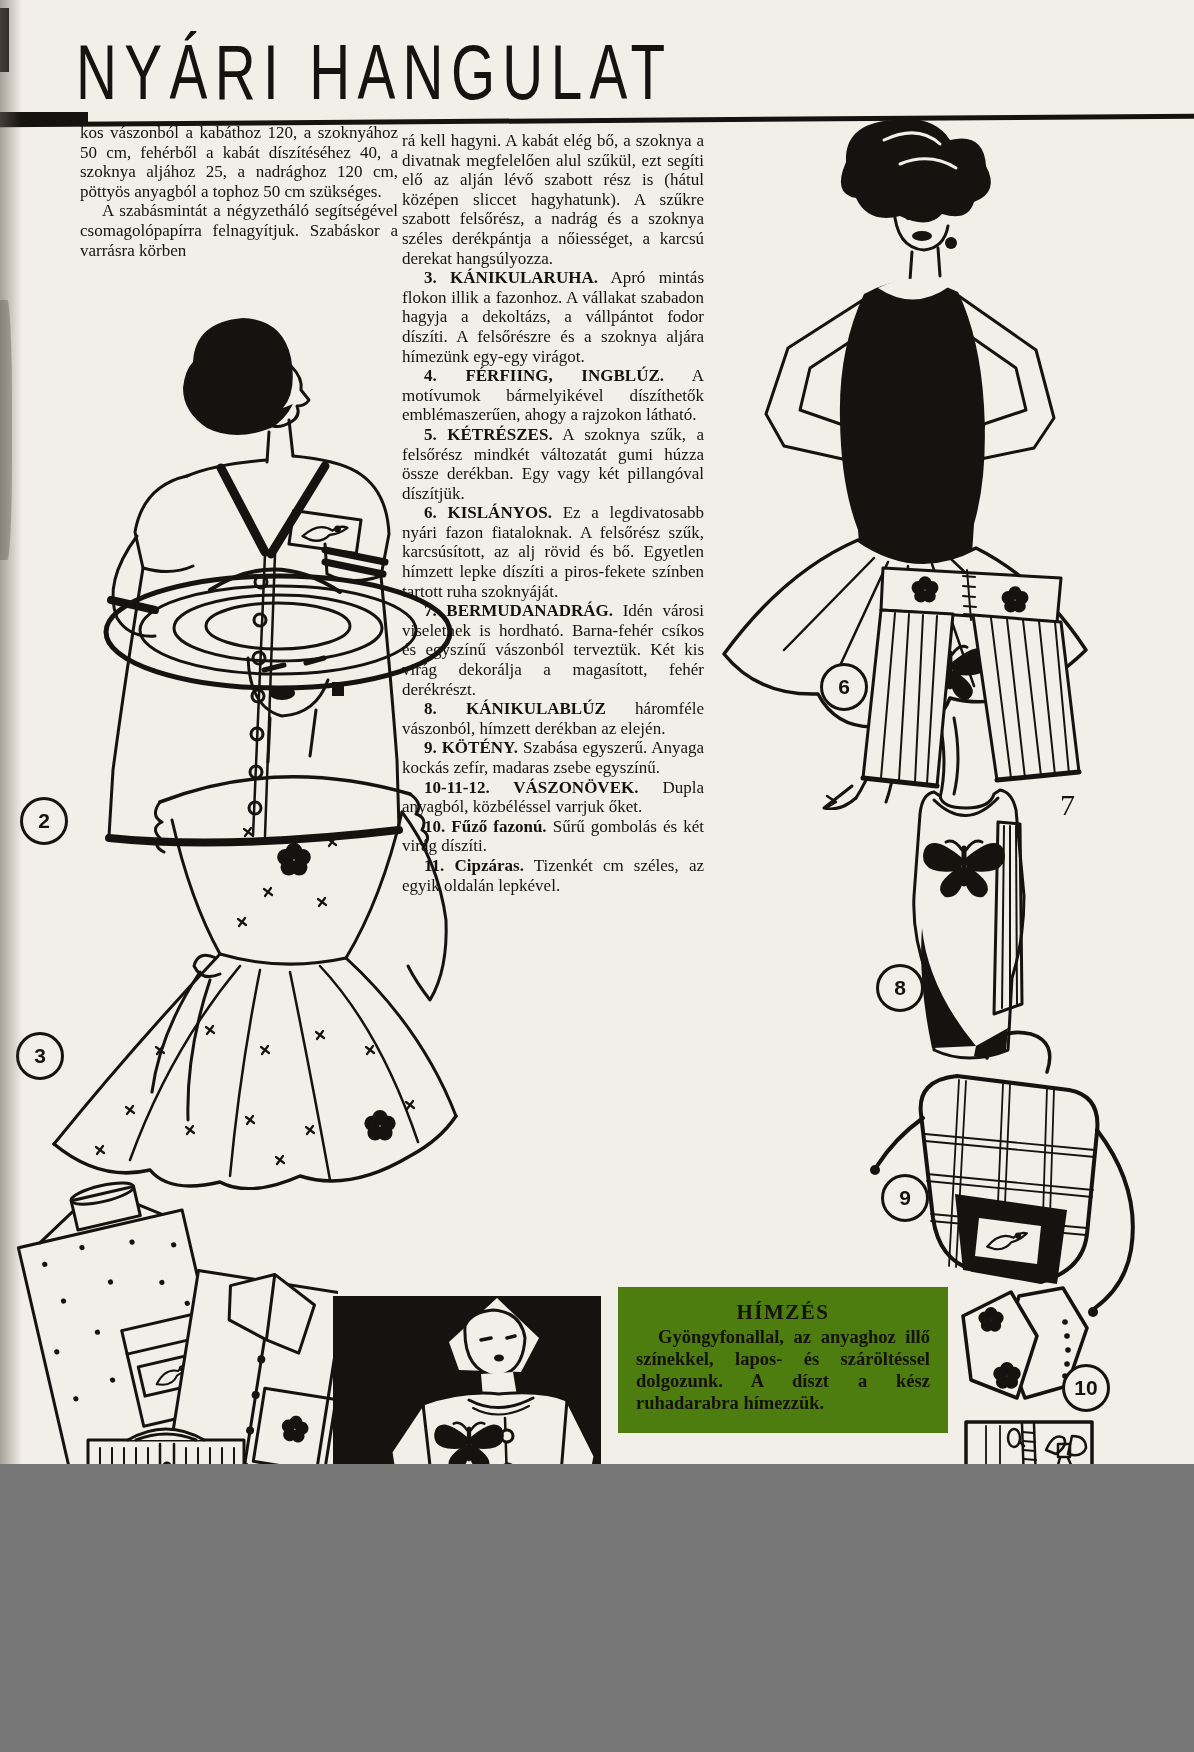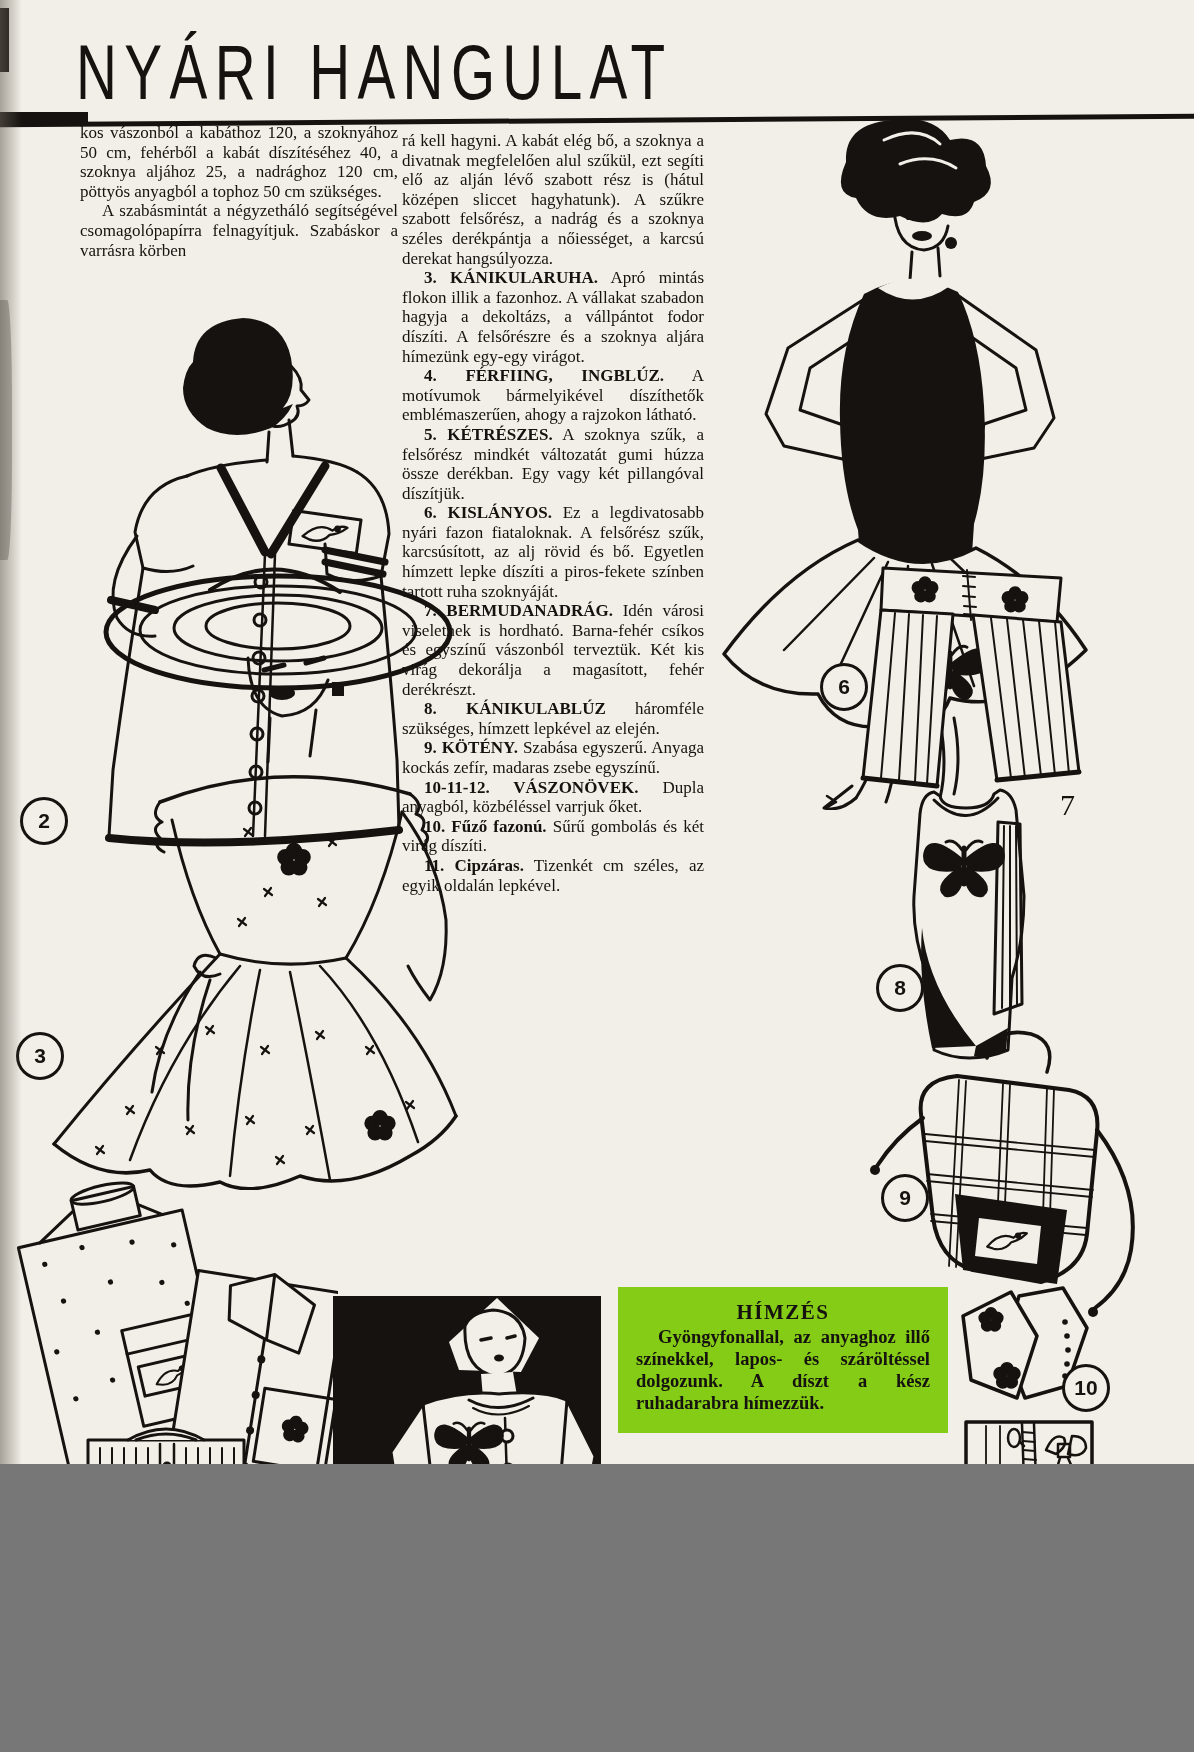--- a/index.html
+++ b/index.html
@@ -18,21 +18,21 @@
   .rule-thick{position:absolute;left:0;top:112px;width:88px;height:13px;background:#15120f;}
   .col{position:absolute;text-align:justify;font-size:17px;line-height:19.6px;hyphens:auto;}
   .col p{margin:0;}
   .indent{text-indent:22px;}
   .lead{font-weight:bold;}
   .fig{position:absolute;}
   .fig-num{position:absolute;width:42px;height:42px;border:3.2px solid #15120f;border-radius:50%;
         background:#f2efe8;display:flex;align-items:center;justify-content:center;z-index:5;
         font-family:"Liberation Sans",sans-serif;font-weight:bold;font-size:21px;}
   .plain-num{position:absolute;font-size:30px;font-family:"Liberation Serif",serif;z-index:5;}
-  .h-box{position:absolute;left:618px;top:1287px;width:330px;height:146px;background:#84cc16;
+  .h-box{position:absolute;left:618px;top:1287px;width:330px;height:146px;background:#4d7c0f;
         box-sizing:border-box;padding:14px 18px 10px;font-weight:bold;font-size:18.5px;
         line-height:22px;text-align:justify;}
   .h-box h3{margin:0 0 3px;text-align:center;font-size:21px;letter-spacing:1.5px;}
   .h-box p{margin:0;text-indent:22px;}
   .credit{position:absolute;left:592px;top:1577px;width:306px;text-align:center;z-index:4;
         font-family:Liberation Sans, sans-serif;font-weight:bold;line-height:1.28;}
   .credit .c1,.credit .c3{font-size:25px;letter-spacing:1px;}
   .credit .c2{font-size:20px;}
   .credit .c4{font-size:19px;}
   svg{display:block;}
@@ -83,21 +83,21 @@
     <p class="indent">A szabásmintát a négyzetháló segítségével csomagolópapírra felnagyítjuk. Szabáskor a varrásra körben</p>
   </div>
 
   <div class="col" style="left:402px;top:131px;width:302px;">
     <p>rá kell hagyni. A kabát elég bő, a szoknya a divatnak megfelelően alul szűkül, ezt segíti elő az alján lévő szabott rész is (hátul középen sliccet hagyhatunk). A szűkre szabott felsőrész, a nadrág és a szoknya széles derékpántja a nőiességet, a karcsú derekat hangsúlyozza.</p>
     <p class="indent"><span class="lead">3. KÁNIKULARUHA.</span> <span>Apró mintás flokon illik a fazonhoz. A vállakat szabadon hagyja a dekoltázs, a vállpántot fodor díszíti. A felsőrészre és a szoknya aljára hímezünk egy-egy virágot.</span></p>
     <p class="indent"><span class="lead">4. FÉRFIING, INGBLÚZ.</span> <span>A motívumok bármelyikével díszíthetők emblémaszerűen, ahogy a rajzokon látható.</span></p>
     <p class="indent"><span class="lead">5. KÉTRÉSZES.</span> <span>A szoknya szűk, a felsőrész mindkét változatát gumi húzza össze derékban. Egy vagy két pillangóval díszítjük.</span></p>
     <p class="indent"><span class="lead">6. KISLÁNYOS.</span> <span>Ez a legdivatosabb nyári fazon fiataloknak. A felsőrész szűk, karcsúsított, az alj rövid és bő. Egyetlen hímzett lepke díszíti a piros-fekete színben tartott ruha szoknyáját.</span></p>
     <p class="indent"><span class="lead">7. BERMUDANADRÁG.</span> <span>Idén városi viseletnek is hordható. Barna-fehér csíkos és egyszínű vászonból terveztük. Két kis virág dekorálja a magasított, fehér derékrészt.</span></p>
-    <p class="indent"><span class="lead">8. KÁNIKULABLÚZ</span> <span>háromféle szükséges, hímzett lepkével az elején.</span></p>
+    <p class="indent"><span class="lead">8. KÁNIKULABLÚZ</span> <span>háromféle vászonból, hímzett derékban az elején.</span></p>
     <p class="indent"><span class="lead">9. KÖTÉNY.</span> <span>Szabása egyszerű. Anyaga kockás zefír, madaras zsebe egyszínű.</span></p>
     <p class="indent"><span class="lead">10-11-12. VÁSZONÖVEK.</span> <span>Dupla anyagból, közbéléssel varrjuk őket.</span></p>
     <p class="indent"><span class="lead">10. Fűző fazonú.</span> <span>Sűrű gombolás és két virág díszíti.</span></p>
     <p class="indent"><span class="lead">11. Cipzáras.</span> <span>Tizenkét cm széles, az egyik oldalán lepkével.</span></p>
   </div>
 
   <svg class="fig" style="left:25px;top:300px" width="400" height="550" viewBox="0 0 400 550">
     <g fill="none" stroke="#15120f" stroke-width="3" stroke-linecap="round" stroke-linejoin="round">
       <path d="M168,62 Q170,22 218,18 Q258,20 266,58 Q272,92 258,108 L268,104 Q260,120 246,128 Q210,142 182,128 Q158,112 158,88 Q160,70 168,62 Z" fill="#15120f" stroke="none"></path>
       <path d="M266,66 Q278,78 276,90 L284,100 Q280,106 272,106 Q276,116 266,122 Q256,128 248,126"></path>

